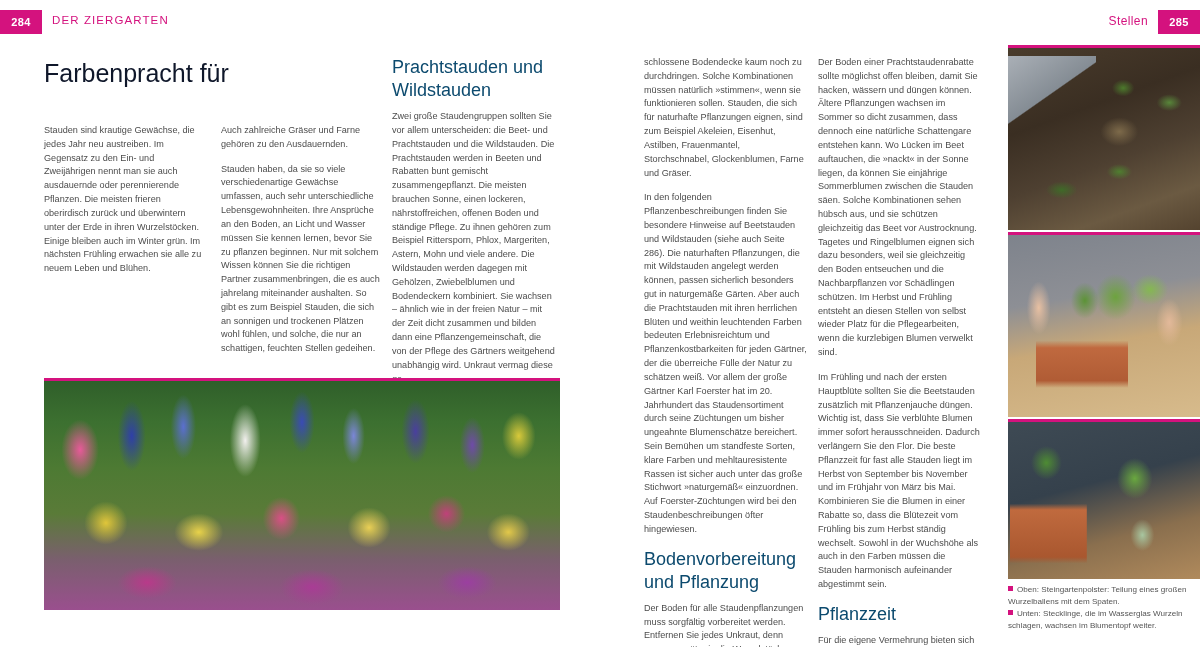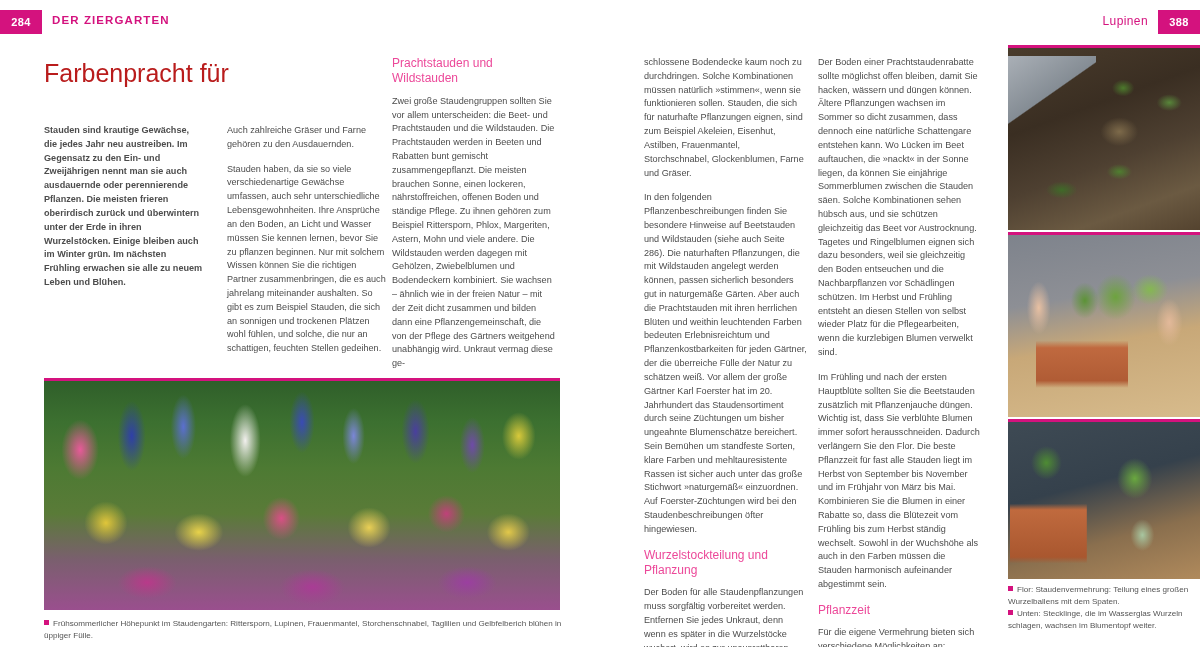--- a/index.html
+++ b/index.html
@@ -18,49 +18,49 @@
     background: #d4127e;
     color: #fff; font-size: 11px; font-weight: bold;
     display: flex; align-items: center; justify-content: center;
     letter-spacing: .3px;
   }
   .folio-left  { left: 0; }
   .folio-right { right: 0; }
   .runhead {
     position: absolute; top: 14px;
     font-size: 11.5px; color: #d4127e;
-    letter-spacing: 1.1px; font-weight: bold;
+    letter-spacing: 1.1px; font-weight: normal;
   }
   .runhead-left  { left: 52px; }
   .runhead-right { right: 52px; font-weight: normal; letter-spacing: .4px; font-size: 12px; }
 
   
   .headline {
     position: absolute; left: 44px; top: 58px; width: 330px;
-    color: #b91c1c; font-size: 25px; line-height: 1.27;
+    color: #0f172a; font-size: 25px; line-height: 1.27;
     font-weight: normal;
   }
   .headline span { display: block; }
 
   
   .col {
     position: absolute;
     font-size: 9.1px; line-height: 1.52;
     color: #4c4c4c; text-align: left;
   }
   .col p { margin-bottom: 11px; }
   .col p:last-child { margin-bottom: 0; }
 
   .subhead {
-    color: #ec4899; font-size: 12px; line-height: 1.28;
+    color: #0c4a6e; font-size: 18px; line-height: 1.28;
     margin-bottom: 8px; font-weight: normal;
   }
 
-  .c1 { left: 44px;  top: 124px; width: 160px; font-weight: bold; }
-  .c2 { left: 227px; top: 124px; width: 160px; }
+  .c1 { left: 44px;  top: 124px; width: 160px; }
+  .c2 { left: 221px; top: 124px; width: 160px; }
   .c3 { left: 392px; top: 56px;  width: 163px; }
   .c4 { left: 644px; top: 56px;  width: 163px; }
   .c5 { left: 818px; top: 56px;  width: 163px; }
 
   
   .photo { position: absolute; overflow: hidden; }
   .photo .bar {
     position: absolute; left: 0; top: 0; right: 0; height: 3px;
     background: #d4127e; z-index: 5;
   }
@@ -143,22 +143,22 @@
   .cap-right { left: 1008px; top: 584px; width: 192px; }
   .cap-right div { margin-bottom: 0px; }
 </style>
 </head>
 <body>
 
 <div class="page">
 
   <div class="folio folio-left">284</div>
   <div class="runhead runhead-left">DER ZIERGARTEN</div>
-  <div class="runhead runhead-right">Lupinen</div>
-  <div class="folio folio-right">388</div>
+  <div class="runhead runhead-right">Stellen</div>
+  <div class="folio folio-right">285</div>
 
   <h1 class="headline">
     <span>Farbenpracht für</span>
   </h1>
 
   <div class="col c1">
     <p>Stauden sind krautige Gewächse, die jedes Jahr neu austreiben. Im Gegensatz zu den Ein- und Zweijährigen nennt man sie auch ausdauernde oder perennierende Pflanzen. Die meisten frieren oberirdisch zurück und überwintern unter der Erde in ihren Wurzelstöcken. Einige bleiben auch im Winter grün. Im nächsten Frühling erwachen sie alle zu neuem Leben und Blühen.</p>
   </div>
 
   <div class="col c2">
@@ -167,41 +167,38 @@
   </div>
 
   <div class="col c3">
     <h2 class="subhead">Prachtstauden und Wildstauden</h2>
     <p>Zwei große Staudengruppen sollten Sie vor allem unterscheiden: die Beet- und Prachtstauden und die Wildstauden. Die Prachtstauden werden in Beeten und Rabatten bunt gemischt zusammengepflanzt. Die meisten brauchen Sonne, einen lockeren, nährstoffreichen, offenen Boden und ständige Pflege. Zu ihnen gehören zum Beispiel Rittersporn, Phlox, Margeriten, Astern, Mohn und viele andere. Die Wildstauden werden dagegen mit Gehölzen, Zwiebelblumen und Bodendeckern kombiniert. Sie wachsen – ähnlich wie in der freien Natur – mit der Zeit dicht zusammen und bilden dann eine Pflanzengemeinschaft, die von der Pflege des Gärtners weitgehend unabhängig wird. Unkraut vermag diese ge-</p>
   </div>
 
   <div class="col c4">
     <p>schlossene Bodendecke kaum noch zu durchdringen. Solche Kombinationen müssen natürlich »stimmen«, wenn sie funktionieren sollen. Stauden, die sich für naturhafte Pflanzungen eignen, sind zum Beispiel Akeleien, Eisenhut, Astilben, Frauenmantel, Storchschnabel, Glockenblumen, Farne und Gräser.</p>
     <p>In den folgenden Pflanzenbeschreibungen finden Sie besondere Hinweise auf Beetstauden und Wildstauden (siehe auch Seite 286). Die naturhaften Pflanzungen, die mit Wildstauden angelegt werden können, passen sicherlich besonders gut in naturgemäße Gärten. Aber auch die Prachtstauden mit ihren herrlichen Blüten und weithin leuchtenden Farben bedeuten Erlebnisreichtum und Pflanzenkostbarkeiten für jeden Gärtner, der die überreiche Fülle der Natur zu schätzen weiß. Vor allem der große Gärtner Karl Foerster hat im 20. Jahrhundert das Staudensortiment durch seine Züchtungen um bisher ungeahnte Blumenschätze bereichert. Sein Bemühen um standfeste Sorten, klare Farben und mehltauresistente Rassen ist sicher auch unter das große Stichwort »naturgemäß« einzuordnen. Auf Foerster-Züchtungen wird bei den Staudenbeschreibungen öfter hingewiesen.</p>
-    <h2 class="subhead">Wurzelstockteilung und Pflanzung</h2>
+    <h2 class="subhead">Bodenvorbereitung und Pflanzung</h2>
     <p>Der Boden für alle Staudenpflanzungen muss sorgfältig vorbereitet werden. Entfernen Sie jedes Unkraut, denn wenn es später in die Wurzelstöcke wuchert, wird es zur unausrottbaren Plage. Lockere, humusreiche Erde ist die beste Grundlage. Versorgen Sie Staudenbeete reichlich mit reifem Kompost. Als Dünger sollten Sie eine langsam fließende Nahrungsquelle wählen, denn die ausdauernden Pflanzen brauchen zwar Nährstoffe, aber sie dürfen niemals stark angetrieben werden, sonst wuchern sie ins Blatt und bilden weniger Blüten. Hornspäne eignen sich besonders gut, weil sie sich langsam zersetzen.</p>
   </div>
 
   <div class="col c5">
     <p>Der Boden einer Prachtstaudenrabatte sollte möglichst offen bleiben, damit Sie hacken, wässern und düngen können. Ältere Pflanzungen wachsen im Sommer so dicht zusammen, dass dennoch eine natürliche Schattengare entstehen kann. Wo Lücken im Beet auftauchen, die »nackt« in der Sonne liegen, da können Sie einjährige Sommerblumen zwischen die Stauden säen. Solche Kombinationen sehen hübsch aus, und sie schützen gleichzeitig das Beet vor Austrocknung. Tagetes und Ringelblumen eignen sich dazu besonders, weil sie gleichzeitig den Boden entseuchen und die Nachbarpflanzen vor Schädlingen schützen. Im Herbst und Frühling entsteht an diesen Stellen von selbst wieder Platz für die Pflegearbeiten, wenn die kurzlebigen Blumen verwelkt sind.</p>
     <p>Im Frühling und nach der ersten Hauptblüte sollten Sie die Beetstauden zusätzlich mit Pflanzenjauche düngen. Wichtig ist, dass Sie verblühte Blumen immer sofort herausschneiden. Dadurch verlängern Sie den Flor. Die beste Pflanzzeit für fast alle Stauden liegt im Herbst von September bis November und im Frühjahr von März bis Mai. Kombinieren Sie die Blumen in einer Rabatte so, dass die Blütezeit vom Frühling bis zum Herbst ständig wechselt. Sowohl in der Wuchshöhe als auch in den Farben müssen die Stauden harmonisch aufeinander abgestimmt sein.</p>
     <h2 class="subhead">Pflanzzeit</h2>
     <p>Für die eigene Vermehrung bieten sich verschiedene Möglichkeiten an: Wurzelstockteilung, Abtrennen von Rhizomen (fleischiger Wurzelspross) und Ausläufern, Stecklinge und auch die Aussaat selbst geernteter Samen. Hinweise auf die Vermehrung finden Sie in den folgenden Einzelbeschreibungen. Denken Sie bei der Anlage eines Staudenbeetes immer daran, dass diese herrlichen Pflanzen Jahre – oder sogar jahrzehntelang – in Ihrem Garten wachsen und blühen sollen.</p>
   </div>
 
   <div class="photo big-photo">
     <div class="bar"></div>
     <div class="pic">
       <div class="meadow"></div>
     </div>
   </div>
 
-  <div class="caption cap-big">
-    <span class="sq"></span><span>Frühsommerlicher Höhepunkt im Staudengarten: Rittersporn, Lupinen, Frauenmantel, Storchenschnabel, Taglilien und Gelbfelberich blühen in üppiger Fülle.</span>
-  </div>
 
   <div class="photo rp rp1">
     <div class="bar"></div>
     <div class="pic">
       <div class="pic-spade"></div>
     </div>
   </div>
 
   <div class="photo rp rp2">
     <div class="bar"></div>
@@ -212,20 +209,20 @@
 
   <div class="photo rp rp3">
     <div class="bar"></div>
     <div class="pic">
       <div class="pic-water"></div>
     </div>
   </div>
 
   <div class="caption cap-right">
     <div>
-      <span class="sq"></span><span>Flor: Staudenvermehrung: Teilung eines großen Wurzelballens mit dem Spaten.</span>
+      <span class="sq"></span><span>Oben: Steingartenpolster: Teilung eines großen Wurzelballens mit dem Spaten.</span>
     </div>
     <div>
       <span class="sq"></span><span>Unten: Stecklinge, die im Wasserglas Wurzeln schlagen, wachsen im Blumentopf weiter.</span>
     </div>
   </div>
 
 </div>
 
 </body></html>

